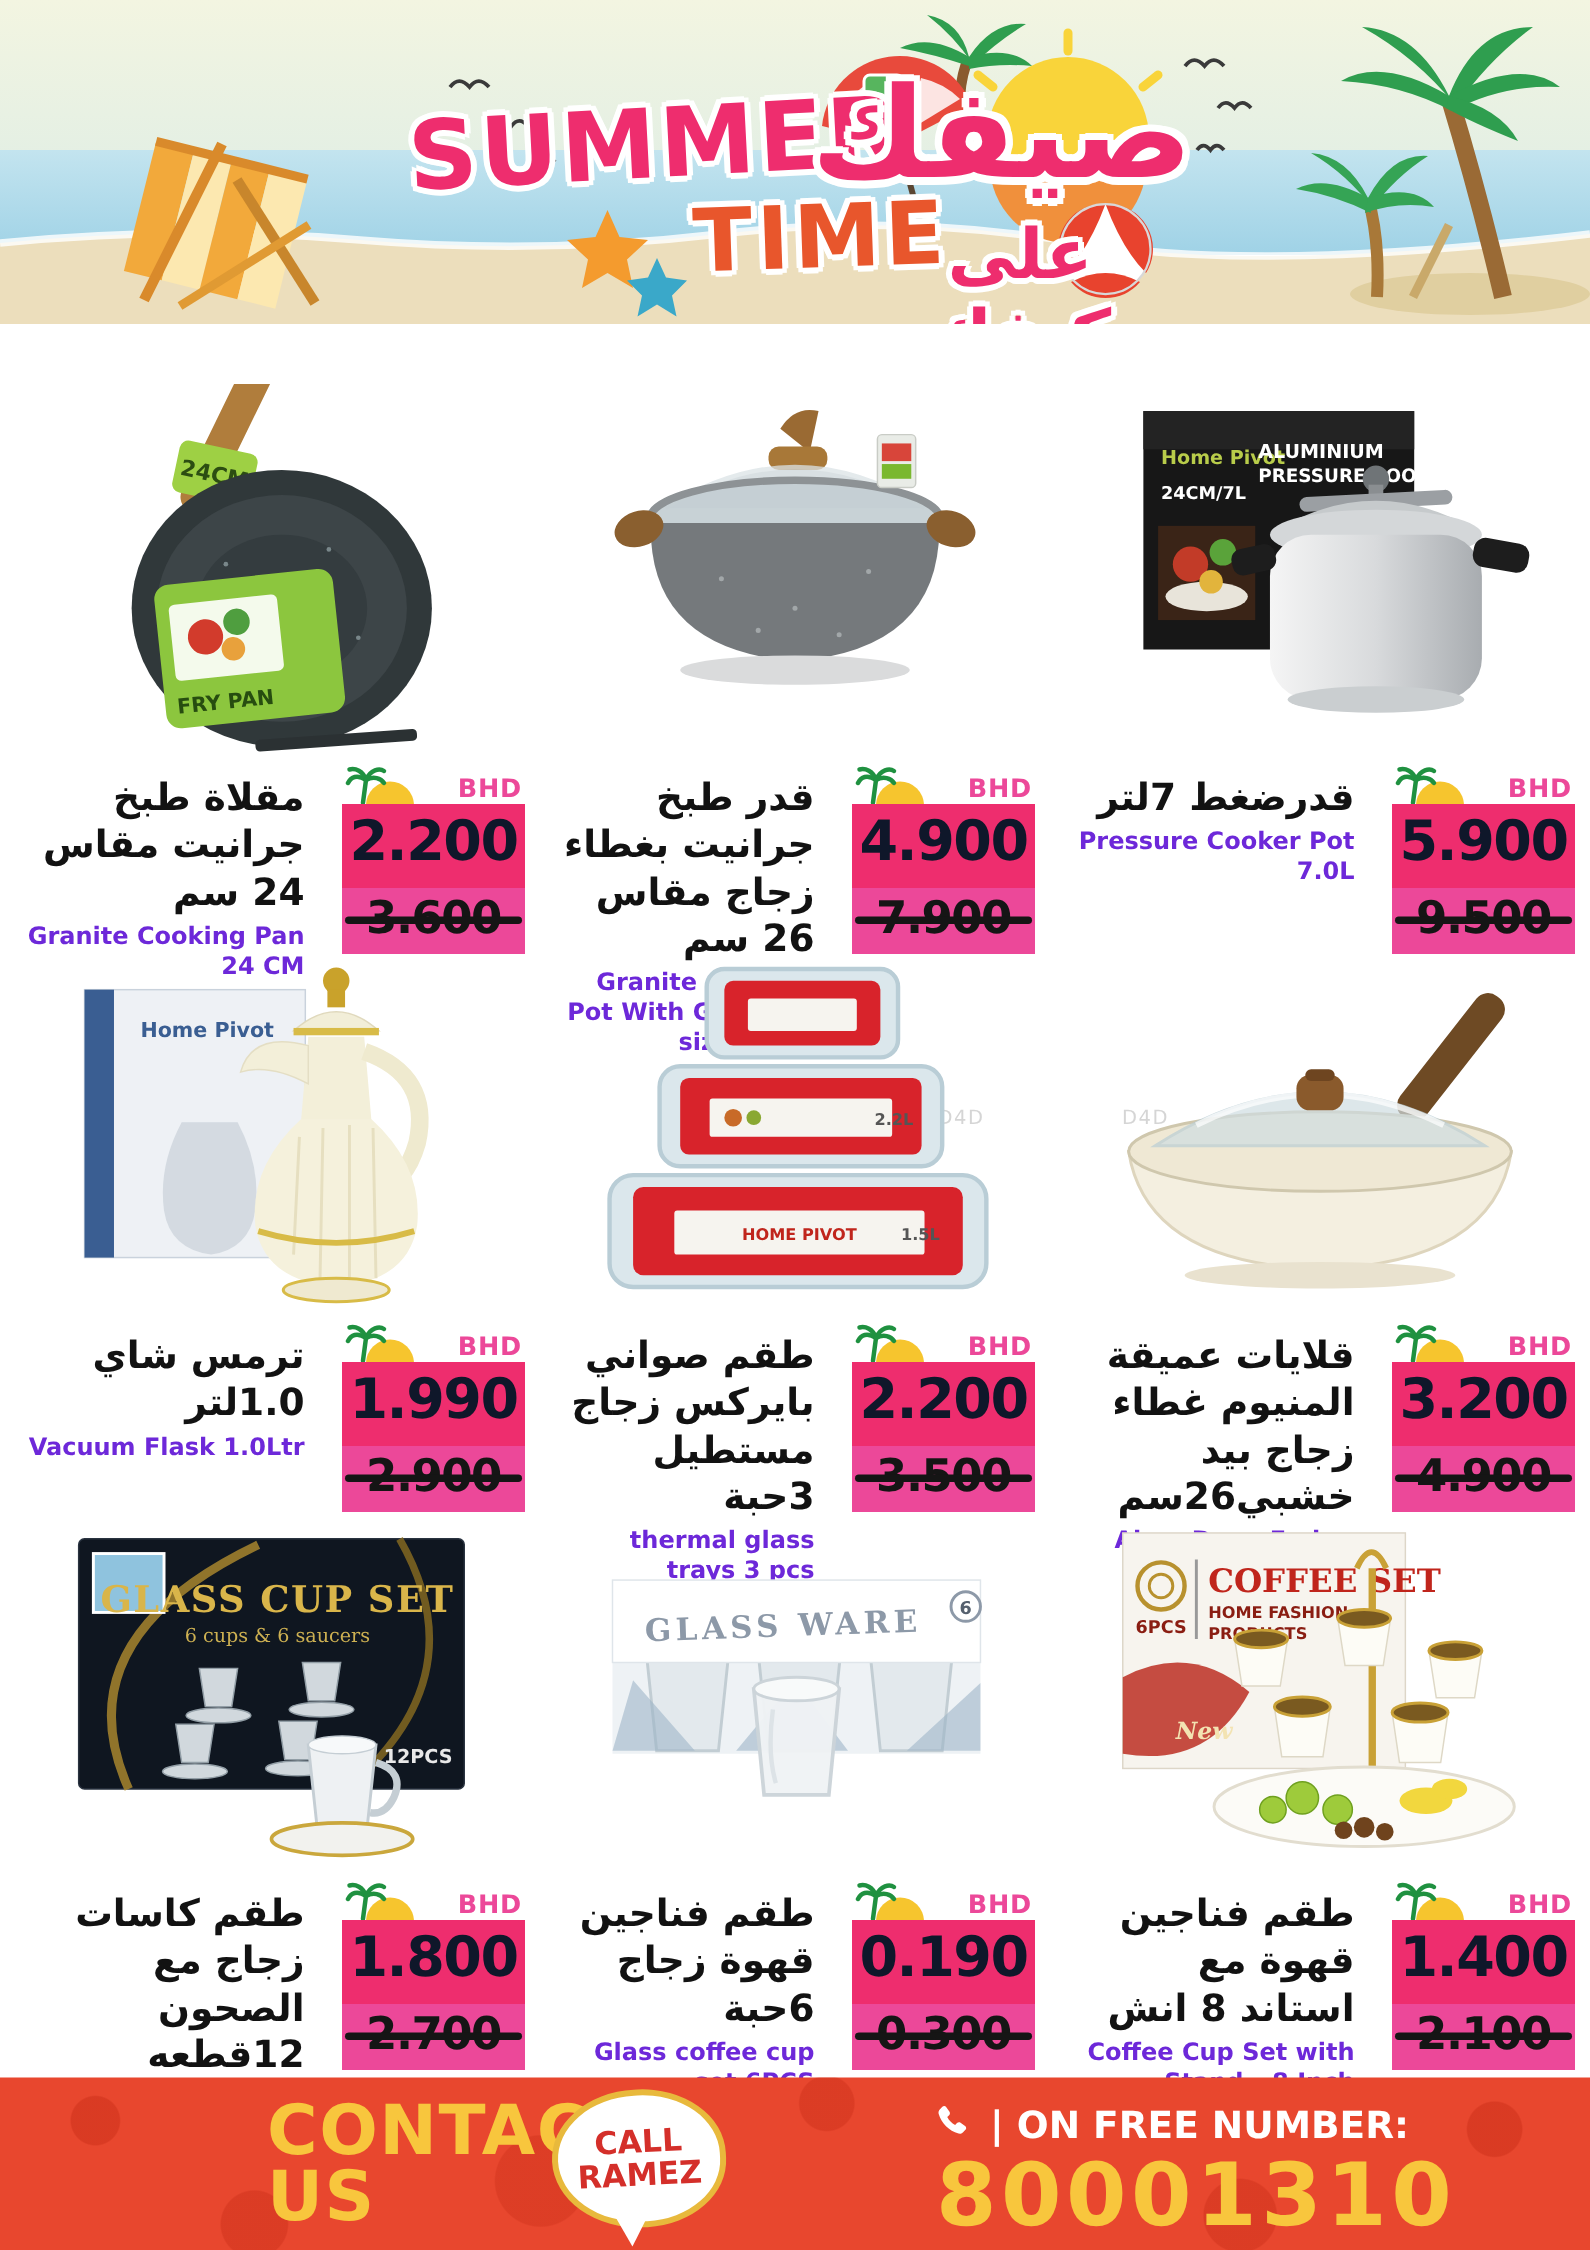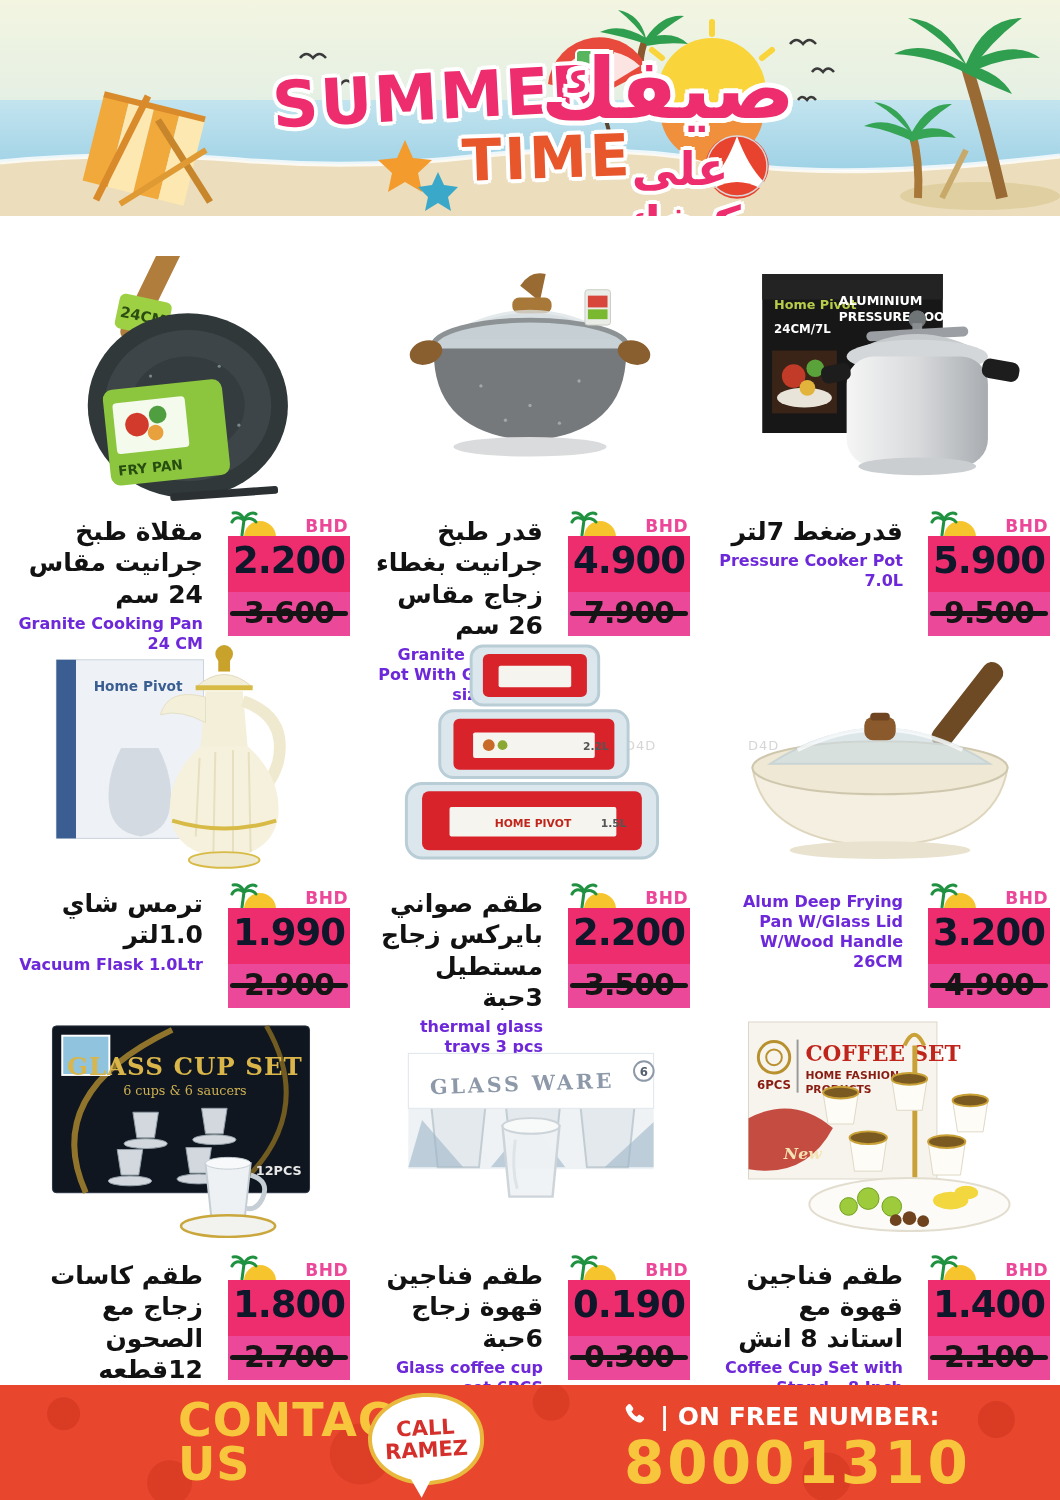--- a/index.html
+++ b/index.html
@@ -448,20 +448,21 @@
         <ellipse cx="160" cy="140" rx="130" ry="27" fill="#efe8d4" stroke="#cfc7ad" stroke-width="2"></ellipse>
         <path d="M48 136 Q160 64 272 136 Z" fill="#cfdde2" opacity=".7" stroke="#b9cdd4" stroke-width="2"></path>
         <path d="M76 122 Q160 80 244 122" stroke="#ffffff" stroke-width="4" fill="none" opacity=".7"></path>
         <rect x="144" y="88" width="32" height="24" rx="9" fill="#8a5a2c"></rect>
         <rect x="150" y="84" width="20" height="8" rx="4" fill="#6e4520"></rect>
         <ellipse cx="160" cy="224" rx="92" ry="9" fill="#e9e2cf"></ellipse>
       </svg>
         </div>
       <div class="pinfo">
         <div class="ptext">
+          <div class="ar">قلايات عميقة المنيوم غطاء زجاج بيد خشبي26سم</div>
           <div class="en">Alum Deep Frying Pan W/Glass Lid W/Wood Handle 26CM</div>
         </div>
         <div class="badge">
           <div class="badge-top">
             <svg class="palmsun" viewBox="0 0 46 26">
                 <circle cx="30" cy="27" r="16" fill="#f6c52e"></circle>
                 <g stroke="#1f9140" stroke-width="3" fill="none" stroke-linecap="round">
                   <path d="M12 25 L14 10"></path>
                   <path d="M14 10 C8 6 4 8 2 12"></path>
                   <path d="M14 10 C12 4 7 2 3 3"></path>

